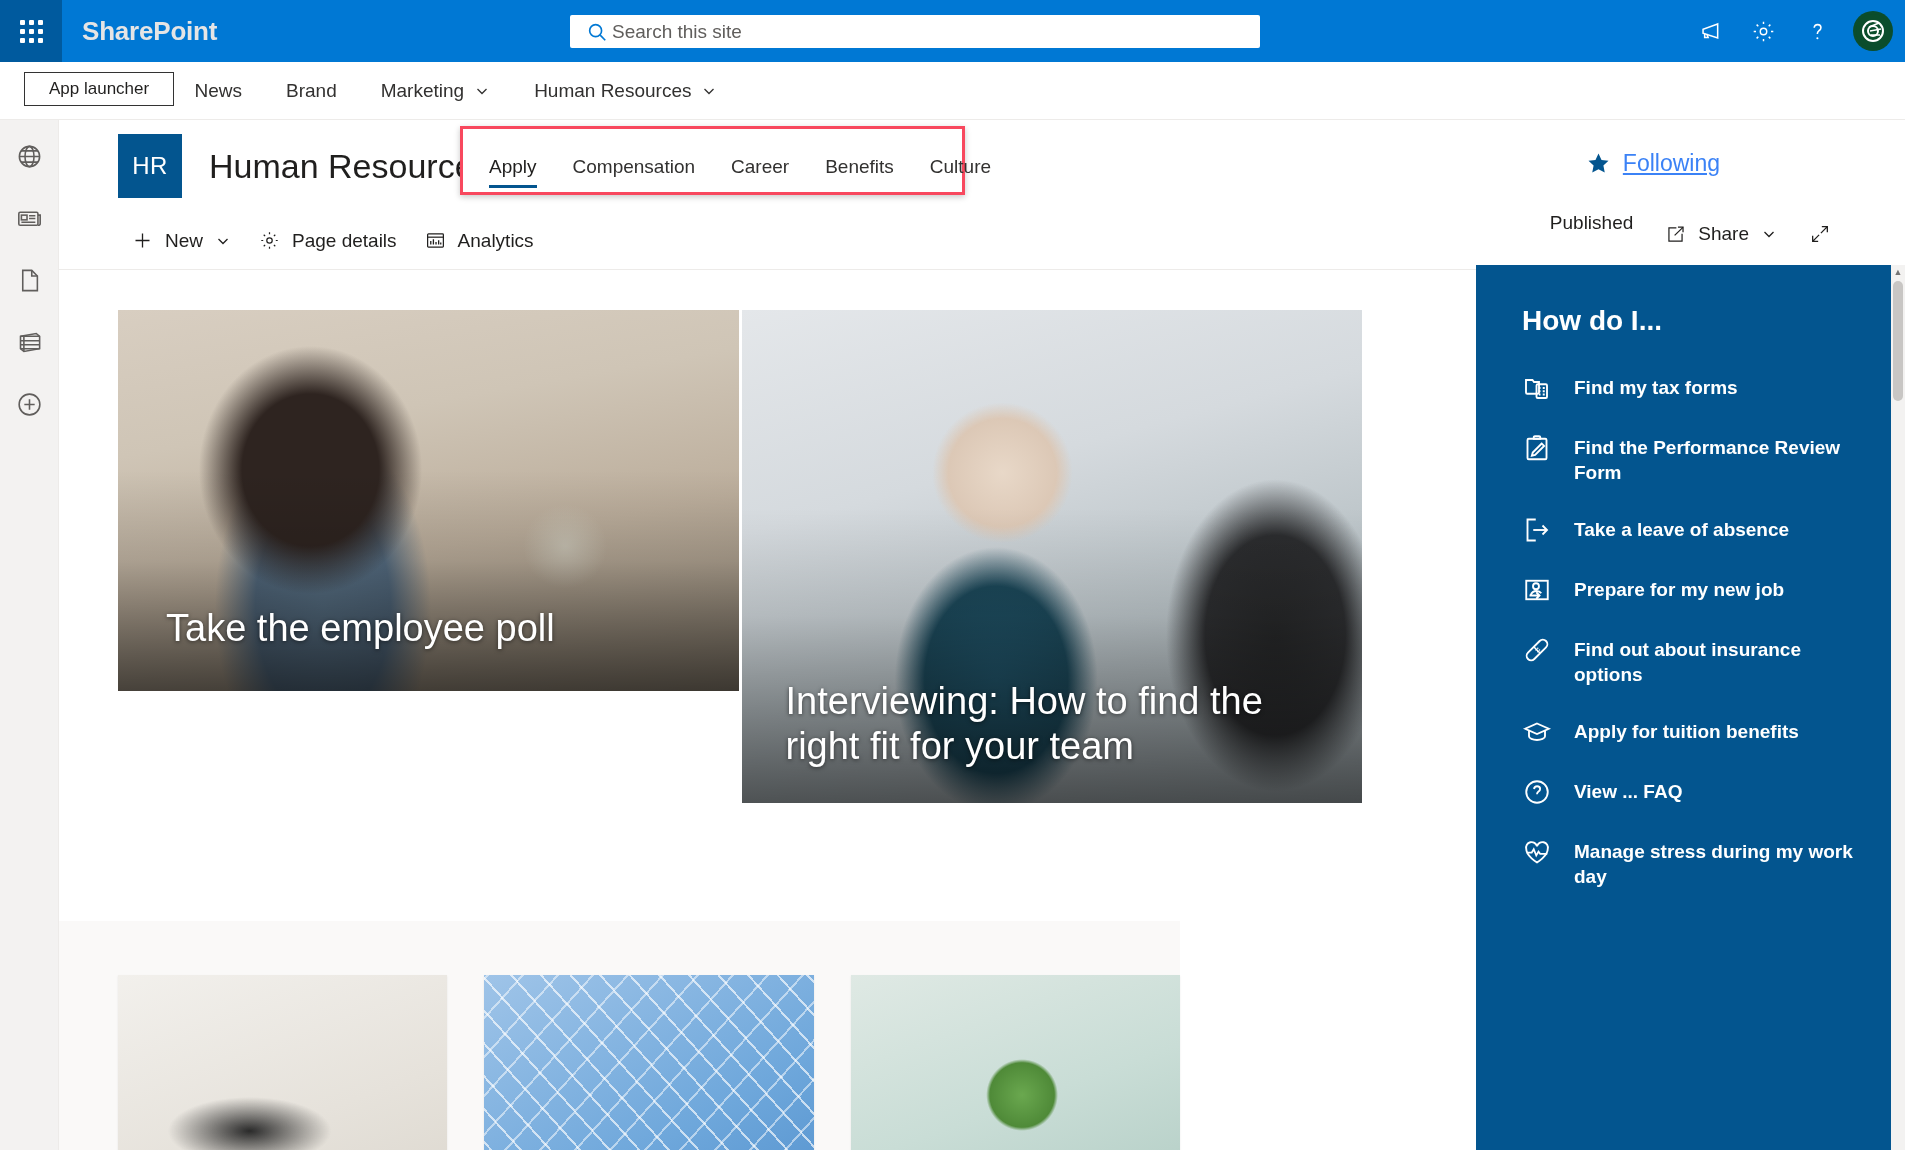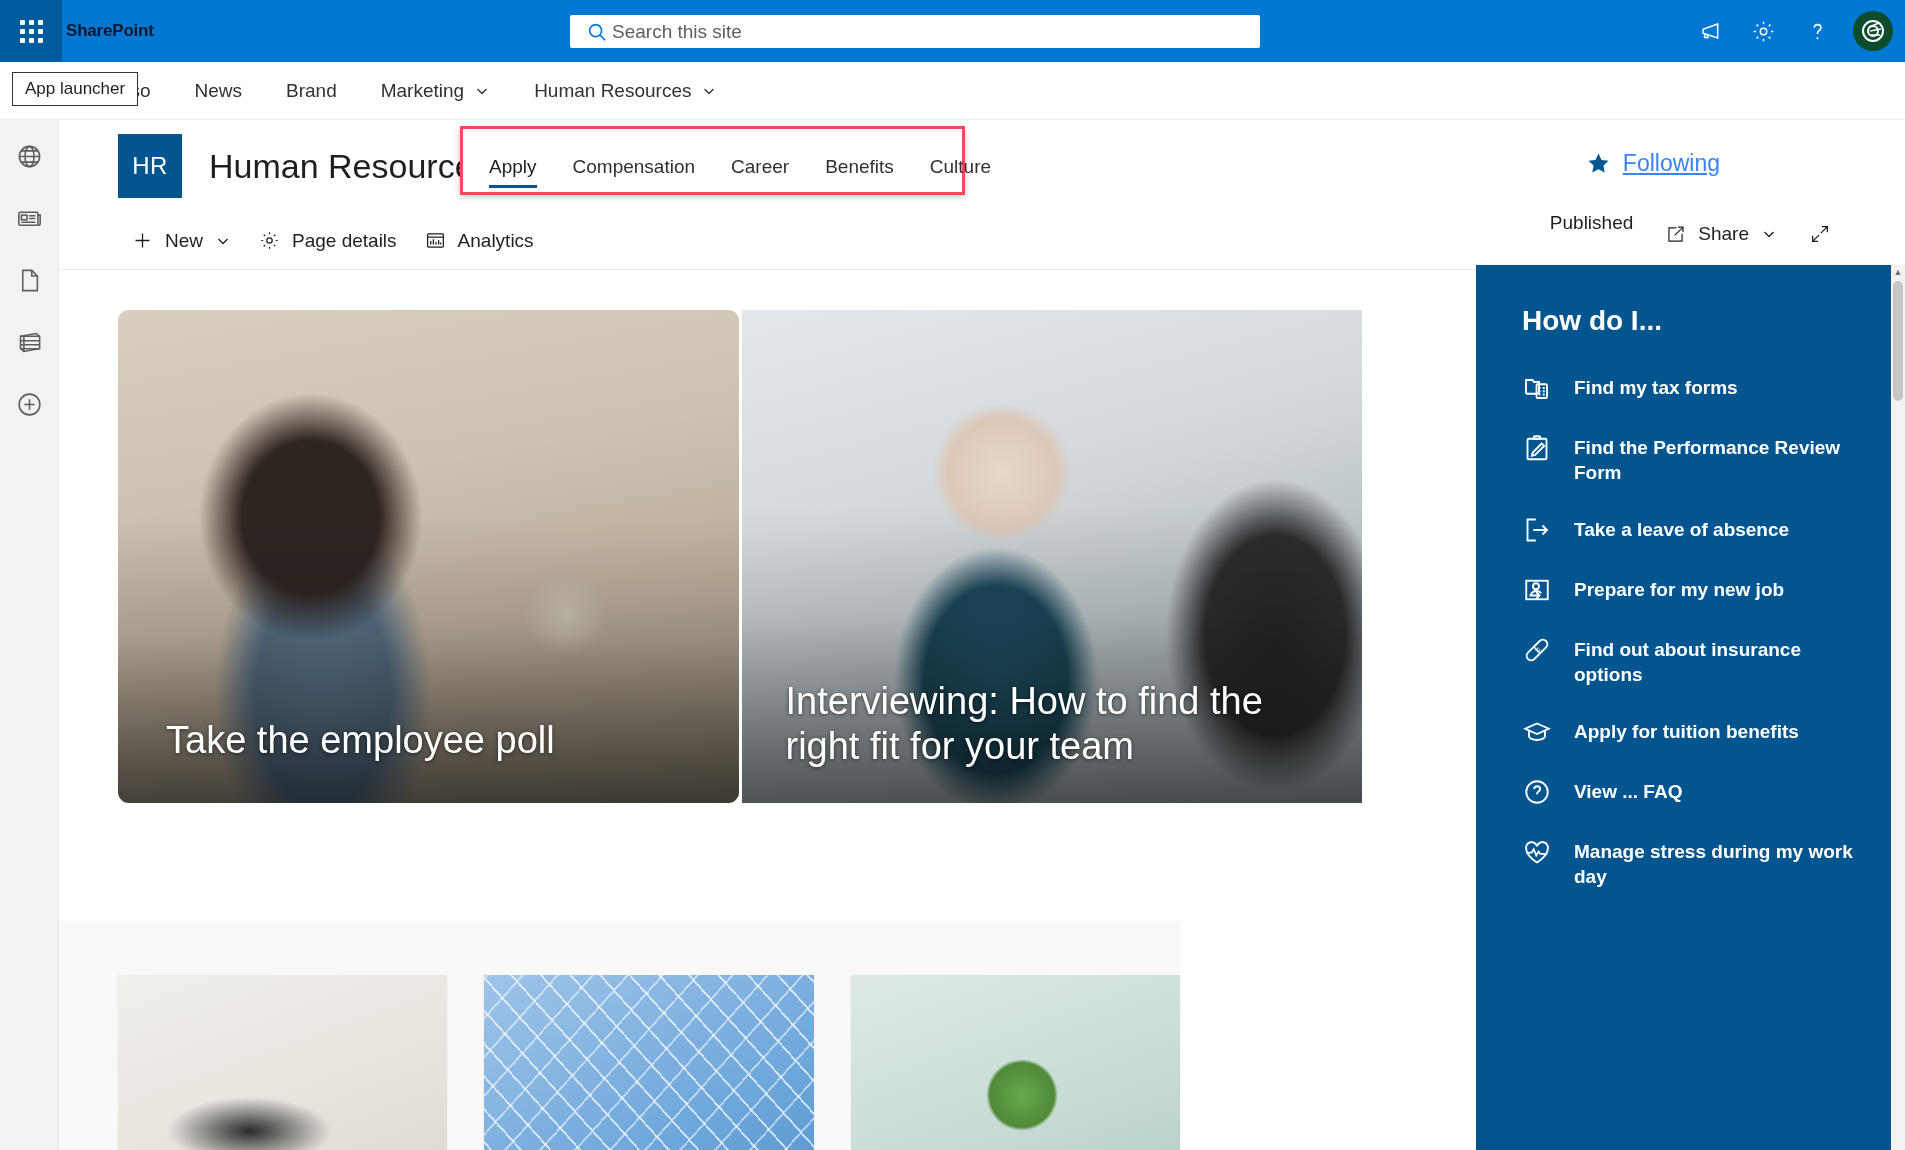--- a/index.html
+++ b/index.html
@@ -17,21 +17,21 @@
   }
   .waffle {
     width: 62px; height: 62px; background: #005a9e;
     display: flex; align-items: center; justify-content: center;
     flex: 0 0 62px; cursor: pointer;
   }
   .waffle-grid { display: grid; grid-template-columns: repeat(3,5px);
     grid-template-rows: repeat(3,5px); gap: 4px; }
   .waffle-grid i { display: block; width: 5px; height: 5px; background:#fff; border-radius:1px; }
   .suite-brand {
-    color: #0f172a; font-size: 17px; font-weight: bold; margin-left: 4px;
+    color: #e5e5e5; font-size: 26px; font-weight: bold; margin-left: 20px;
     letter-spacing: -0.2px; cursor: pointer;
   }
   .searchbox {
     position: absolute; left: 570px; top: 15px; width: 690px; height: 33px;
     background: #fff; display: flex; align-items: center; padding-left: 16px;
     border-radius: 2px;
   }
   .searchbox .s-ico { width: 26px; color:#0078d4; display:flex; align-items:center; }
   .searchbox input {
     border: 0; outline: 0; font-size: 19px; color: #323130; width: 600px;
@@ -61,22 +61,22 @@
   .hub-items { display: flex; align-items: center; margin-left: 82px; height: 58px; }
   .hub-item {
     display: flex; align-items: center; gap: 10px; padding: 0 22px; height: 58px;
     font-size: 19px; color: #323130; cursor: pointer;
   }
   .hub-item.first { font-weight: normal; }
   .chev { display:inline-block; }
 
   
   .applauncher-tip {
-    position: absolute; left: 12px; top: 72px; z-index: 50;
-    background: #fff; border: 1px solid #333; padding: 6px 12px;
+    position: absolute; left: 24px; top: 72px; z-index: 50;
+    background: #fff; border: 1px solid #333; padding: 6px 24px;
     font-size: 17px; color: #201f1e; white-space: nowrap;
   }
 
   
   .leftrail {
     position: absolute; top: 120px; left: 0; width: 59px; height: 1030px;
     background: #f3f2f1; border-right: 1px solid #edebe9;
     display: flex; flex-direction: column; align-items: center; padding-top: 18px; gap: 26px;
   }
   .rail-ico { width: 36px; height: 36px; display:flex; align-items:center;
@@ -140,21 +140,21 @@
     display:flex; align-items:flex-start; gap: 4px;
   }
   .published { font-size: 19px; color:#201f1e; padding-right: 14px; }
 
   
   .canvas { position: relative; }
   .hero {
     display: flex; gap: 3px; padding: 40px 0 0 59px; width: 1303px;
   }
   .hero-tile { position: relative; overflow: hidden; }
-  .hero-tile.left  { width: 632px; height: 493px; border-radius: 11px; }
+  .hero-tile.left  { width: 632px; height: 381px; }
   .hero-tile.right { width: 632px; height: 493px; }
   .hero-caption {
     position:absolute; left: 48px; right: 40px; bottom: 40px;
     color:#fff; font-size: 38px; line-height: 1.18; font-weight: normal;
     text-shadow: 0 1px 4px rgba(0,0,0,.55);
   }
   .hero-tile.right .hero-caption { bottom: 34px; left: 44px; }
 
   
   .photoA { position:absolute; inset:0;

